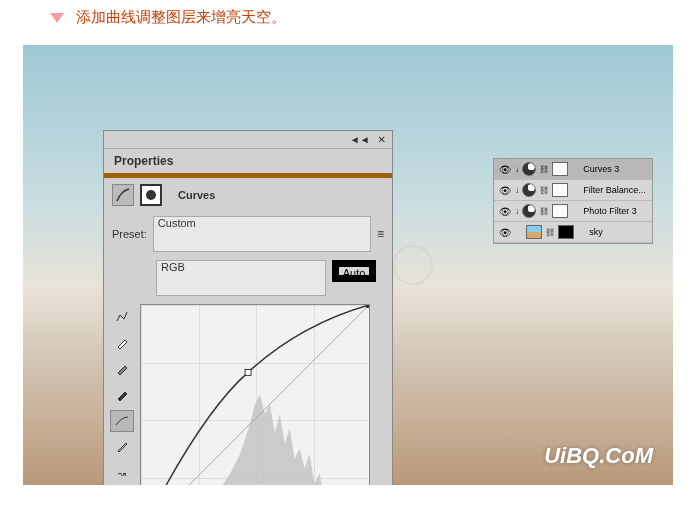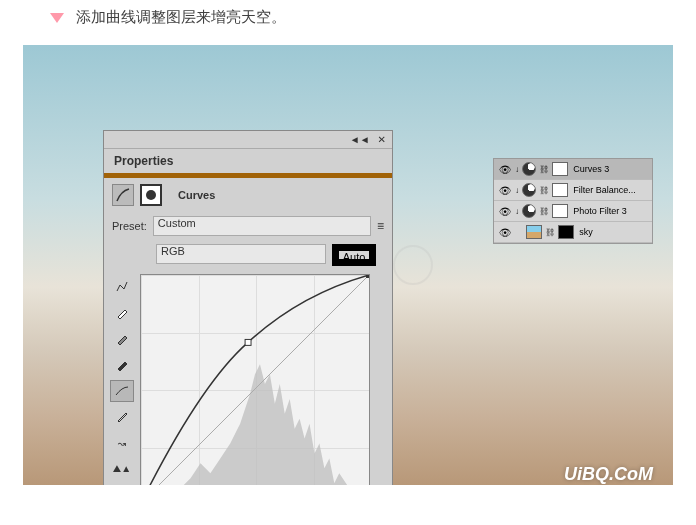--- a/index.html
+++ b/index.html
@@ -1,34 +1,34 @@
 <!DOCTYPE html>
 <html><head>
 <meta charset="utf-8">
 <style>
 * { margin: 0; padding: 0; box-sizing: border-box; }
 body { width: 696px; height: 525px; font-family: Arial, sans-serif; overflow: hidden; position: relative; background: #fff; }
-.caption { display: flex; align-items: center; padding: 8px 50px; font-size: 15px; color: #404040; }
+.caption { display: flex; align-items: center; padding: 8px 50px; font-size: 15px; color: #c2410c; }
 .triangle-down { width: 0; height: 0; border-left: 7px solid transparent; border-right: 7px solid transparent; border-top: 10px solid #ff99aa; margin-right: 12px; }
 .canvas-area { position: relative; width: 650px; height: 440px; margin: 10px auto 0; background: linear-gradient(to bottom, #9dc8d4 0%, #c8dde0 35%, #e8e3d8 55%, #d4c8b8 70%, #c8b098 85%, #b89878 100%); overflow: hidden; }
-.watermark { position: absolute; bottom: 0; right: 20px; color: #fff; font-size: 18px; font-weight: bold; font-style: italic; text-shadow: 0 0 4px rgba(0,0,0,0.3); }
+.watermark { position: absolute; bottom: 16px; right: 20px; color: #fff; font-size: 22px; font-weight: bold; font-style: italic; text-shadow: 0 0 4px rgba(0,0,0,0.3); }
 .watermark-center { position: absolute; top: 200px; left: 370px; width: 40px; height: 40px; border: 2px solid rgba(180,180,180,0.4); border-radius: 50%; opacity: 0.5; }
 
 
 .properties-panel { position: absolute; top: 85px; left: 80px; width: 290px; background: #d1d1d1; border: 1px solid #888; font-size: 11px; color: #333; }
 .panel-titlebar { display: flex; justify-content: flex-end; align-items: center; padding: 3px 6px; background: #d1d1d1; border-bottom: 1px solid #aaa; }
 .panel-titlebar span { margin-left: 8px; cursor: pointer; font-size: 10px; }
 .panel-tab { padding: 5px 10px; font-weight: bold; font-size: 12px; border-bottom: 5px solid #a16207; }
 .adj-row { display: flex; align-items: center; padding: 6px 8px; gap: 6px; }
 .adj-icon { width: 22px; height: 22px; background: #bbb; border: 1px solid #888; display: flex; align-items: center; justify-content: center; }
 .adj-icon.mask { background: #fff; border: 2px solid #333; }
 .adj-icon.mask-inner { width: 10px; height: 10px; background: #333; border-radius: 50%; }
 .preset-row { display: flex; align-items: center; padding: 4px 8px; gap: 6px; }
 .preset-row label { font-size: 11px; }
-.preset-select { flex: 1; height: 20px; background: #e8e8e8; border: 1px solid #aaa; padding: 0 4px; font-size: 11px; }
+.preset-select { flex: 1; height: 36px; background: #e8e8e8; border: 1px solid #aaa; padding: 0 4px; font-size: 11px; }
 .channel-row { display: flex; align-items: flex-start; padding: 4px 16px; gap: 6px; }
 .auto-btn { width: 44px; height: 22px; background: #d8d8d8; border: 7px solid #000000; font-size: 11px; }
 .curves-body { display: flex; padding: 4px; }
 .tool-col { display: flex; flex-direction: column; gap: 4px; padding: 2px; }
 .tool-btn { width: 24px; height: 22px; background: #d1d1d1; border: 1px solid transparent; display: flex; align-items: center; justify-content: center; cursor: pointer; }
 .tool-btn.active { background: #b8b8b8; border-color: #888; }
 .curve-canvas { width: 230px; height: 230px; background: #f2f2f2; border: 1px solid #888; position: relative; margin-left: 4px; }
 .curve-grid { position: absolute; inset: 0; background-image: repeating-linear-gradient(to right, #ddd 0, #ddd 1px, transparent 1px, transparent 57.5px), repeating-linear-gradient(to bottom, #ddd 0, #ddd 1px, transparent 1px, transparent 57.5px); }
 .curve-diag { position: absolute; inset: 0; }
 .curve-histogram { position: absolute; bottom: 0; left: 0; right: 0; height: 100%; }
@@ -36,21 +36,21 @@
 
 
 .layers-panel { position: absolute; top: 113px; right: 20px; width: 160px; background: #d6d6d6; border: 1px solid #999; font-size: 10px; }
 .layer-row { display: flex; align-items: center; padding: 3px 4px; border-bottom: 1px solid #bbb; gap: 3px; }
 .layer-row.selected { background: #b8b8b8; }
 .vis-icon { width: 14px; text-align: center; }
 .layer-thumb { width: 16px; height: 14px; background: #fff; border: 1px solid #666; display: inline-block; }
 .layer-thumb.adj { background: radial-gradient(circle at 70% 30%, #fff 30%, #333 31%); border-radius: 50%; width: 14px; height: 14px; }
 .layer-thumb.sky { background: linear-gradient(to bottom, #87ceeb 50%, #d4a76a 50%); }
 .layer-thumb.black { background: #000; }
-.layer-label { font-size: 9px; margin-left: 2px; }
+.layer-label { font-size: 9px; margin-left: 12px; }
 .link-icon { font-size: 8px; }
 </style>
 </head>
 <body>
 
 <div class="caption">
   <div class="triangle-down"></div>
   <span>添加曲线调整图层来增亮天空。</span>
 </div>
 

